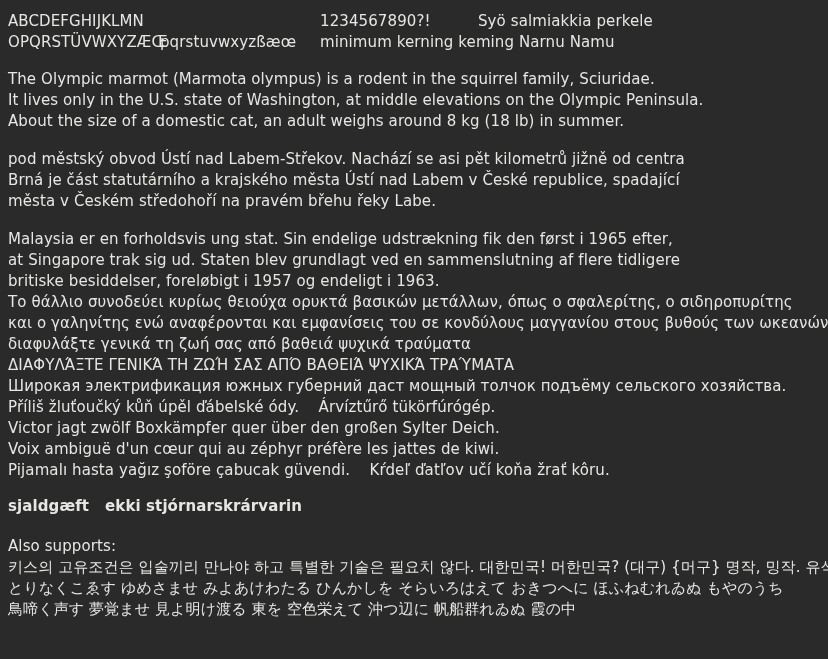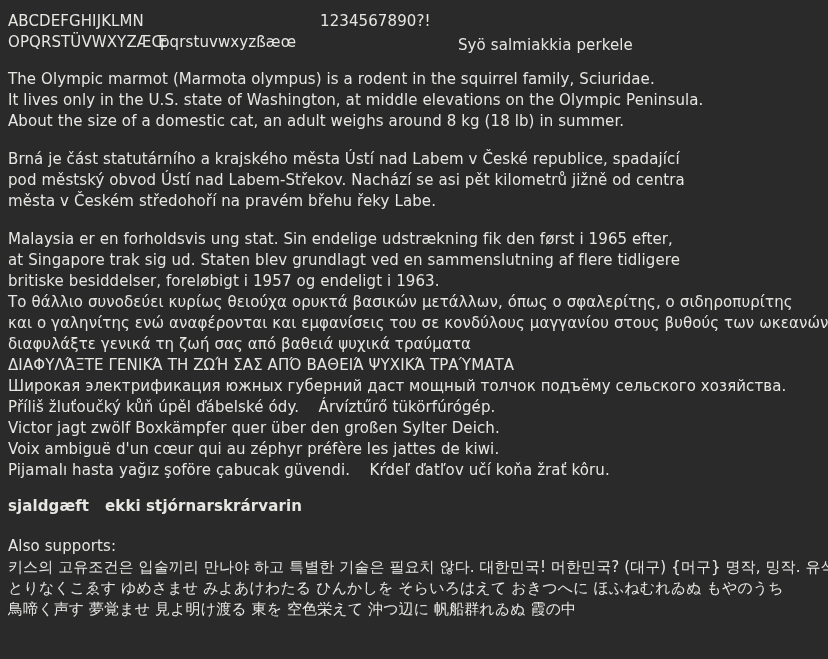--- a/index.html
+++ b/index.html
@@ -26,21 +26,21 @@
     height: 21px;
   }
   .hrow span {
     position: absolute;
     top: 0;
     white-space: pre;
   }
   .hc1 { left: 8px; }
   .hc2 { left: 160px; }
   .hc3 { left: 320px; }
-  .hc4 { left: 458px; margin-top: 24px; }
+  .hc4 { left: 478px; }
   .block {
     margin: 16px 0 0 8px;
   }
   .line {
     white-space: pre;
     height: 21px;
   }
 </style>
 </head>
 <body>
@@ -49,32 +49,33 @@
 
   <div class="header">
     <div class="hrow">
       <span class="hc1">ABCDEFGHIJKLMN</span>
       <span class="hc3">1234567890?!</span>
       <span class="hc4">Syö salmiakkia perkele</span>
     </div>
     <div class="hrow">
       <span class="hc1">OPQRSTÜVWXYZÆŒ</span>
       <span class="hc2">pqrstuvwxyzßæœ</span>
+      <span class="hc3">minimum kerning keming Narnu Namu</span>
     </div>
   </div>
 
   <div class="block" style="">
     <div class="line">The Olympic marmot (Marmota olympus) is a rodent in the squirrel family, Sciuridae.</div>
     <div class="line">It lives only in the U.S. state of Washington, at middle elevations on the Olympic Peninsula.</div>
     <div class="line">About the size of a domestic cat, an adult weighs around 8 kg (18 lb) in summer.</div>
   </div>
 
   <div class="block" style="margin-top:17px;">
+    <div class="line">pod městský obvod Ústí nad Labem-Střekov. Nachází se asi pět kilometrů jižně od centra</div>
     <div class="line">Brná je část statutárního a krajského města Ústí nad Labem v České republice, spadající</div>
-    <div class="line">pod městský obvod Ústí nad Labem-Střekov. Nachází se asi pět kilometrů jižně od centra</div>
     <div class="line">města v Českém středohoří na pravém břehu řeky Labe.</div>
   </div>
 
   <div class="block" style="margin-top:17px;">
     <div class="line">Malaysia er en forholdsvis ung stat. Sin endelige udstrækning fik den først i 1965 efter,</div>
     <div class="line">at Singapore trak sig ud. Staten blev grundlagt ved en sammenslutning af flere tidligere</div>
     <div class="line">britiske besiddelser, foreløbigt i 1957 og endeligt i 1963.</div>
   </div>
 
   <div class="block" style="margin-top:0;">

